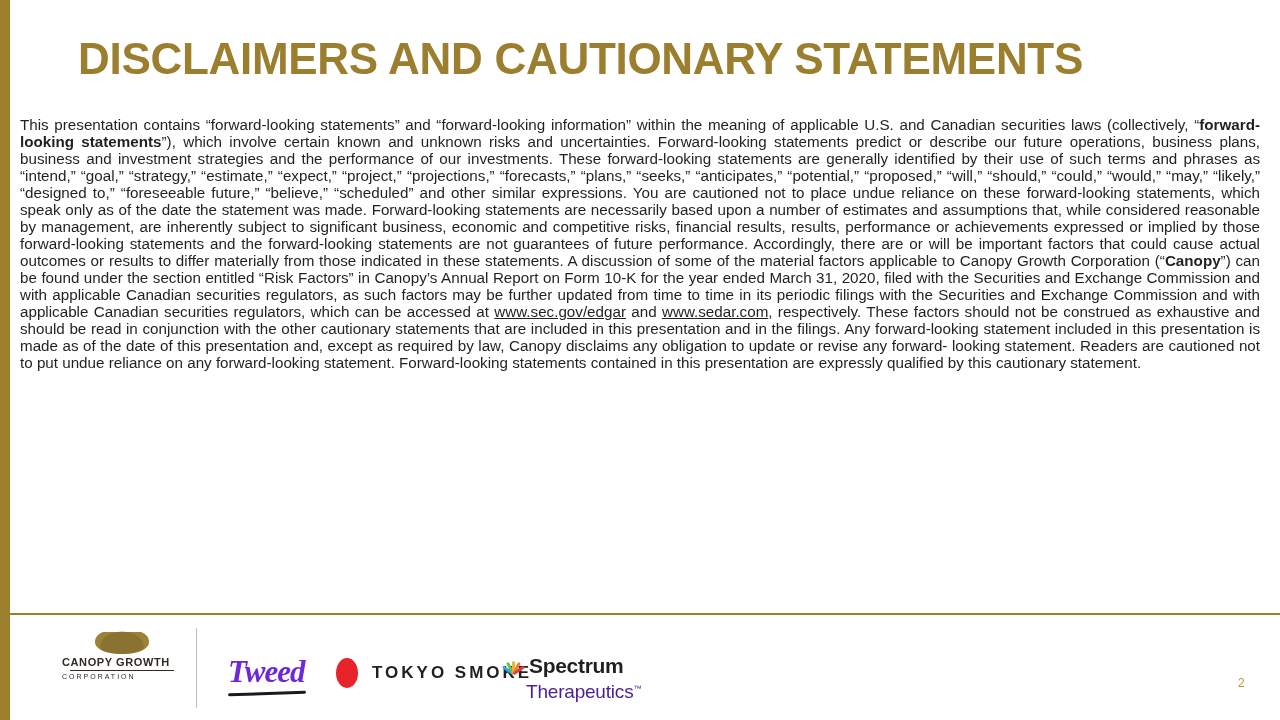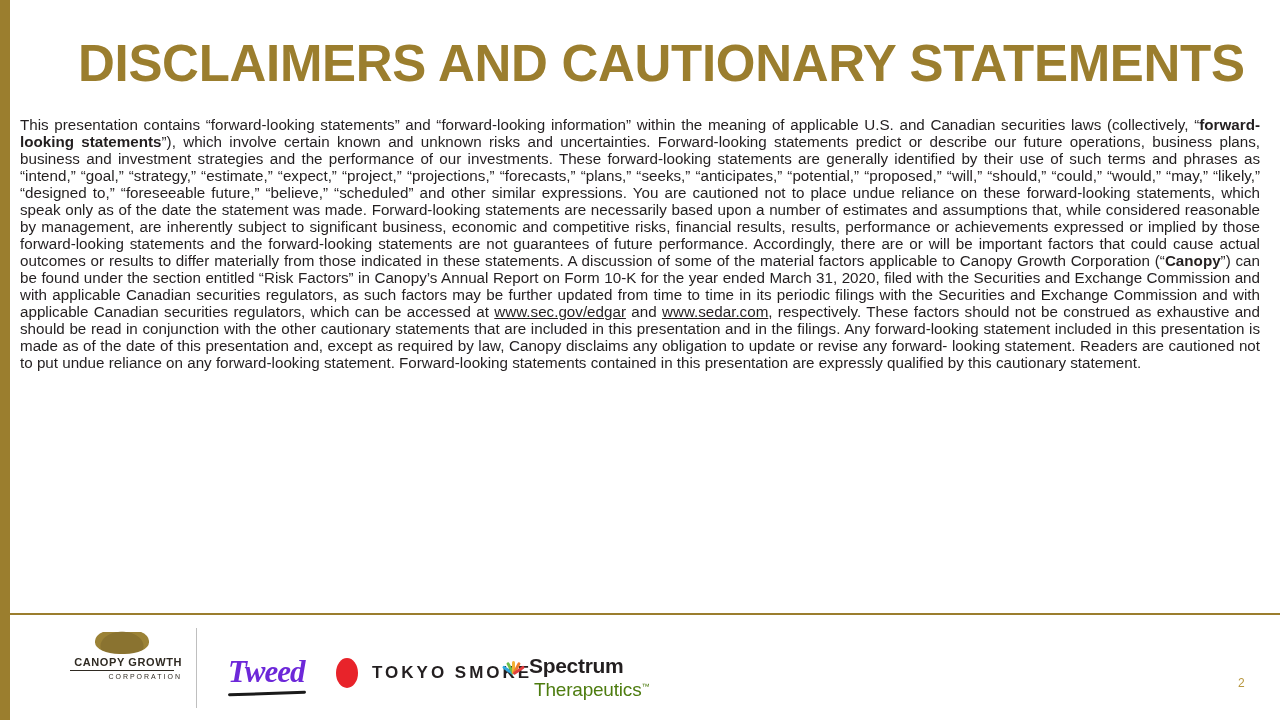--- a/index.html
+++ b/index.html
@@ -25,21 +25,21 @@
     left: 0;
     top: 0;
     width: 10px;
     height: 720px;
     background: #9b7e2e;
   }
   .title {
     position: absolute;
     left: 78px;
     top: 34px;
-    font-size: 51px;
+    font-size: 44px;
     font-weight: bold;
     color: #9b7e2e;
     letter-spacing: -0.3px;
     white-space: nowrap;
     font-family: "Liberation Sans", sans-serif;
   }
   .body-text {
     position: absolute;
     left: 20px;
     top: 116px;
@@ -72,21 +72,21 @@
     top: 620px;
     width: 1280px;
     height: 100px;
   }
   .logo-canopy {
     position: absolute;
     left: 62px;
     top: 8px;
     width: 120px;
     height: 84px;
-    text-align: right;
+    text-align: left;
     color: #3a3226;
   }
   .canopy-tree {
     width: 54px;
     height: 26px;
     margin: 0 auto 2px auto;
     background:
       radial-gradient(ellipse at 50% 70%, #8a7330 0%, #8a7330 55%, rgba(138,115,48,0) 58%),
       radial-gradient(ellipse at 28% 55%, #9b8236 0%, #9b8236 50%, rgba(155,130,54,0) 53%),
       radial-gradient(ellipse at 72% 55%, #9b8236 0%, #9b8236 50%, rgba(155,130,54,0) 53%);
@@ -186,23 +186,23 @@
   }
   .spectrum-name {
     font-size: 21px;
     font-weight: bold;
     color: #231f20;
     line-height: 20px;
     letter-spacing: -0.3px;
   }
   .spectrum-sub {
     font-size: 19px;
-    color: #4d7c0f;
-    line-height: 21px;
-    margin-left: 32px;
+    color: #4c1d95;
+    line-height: 26px;
+    margin-left: 24px;
     letter-spacing: -0.2px;
   }
   .spectrum-tm {
     font-size: 8px;
     vertical-align: super;
   }
   .page-number {
     position: absolute;
     left: 1238px;
     top: 56px;

